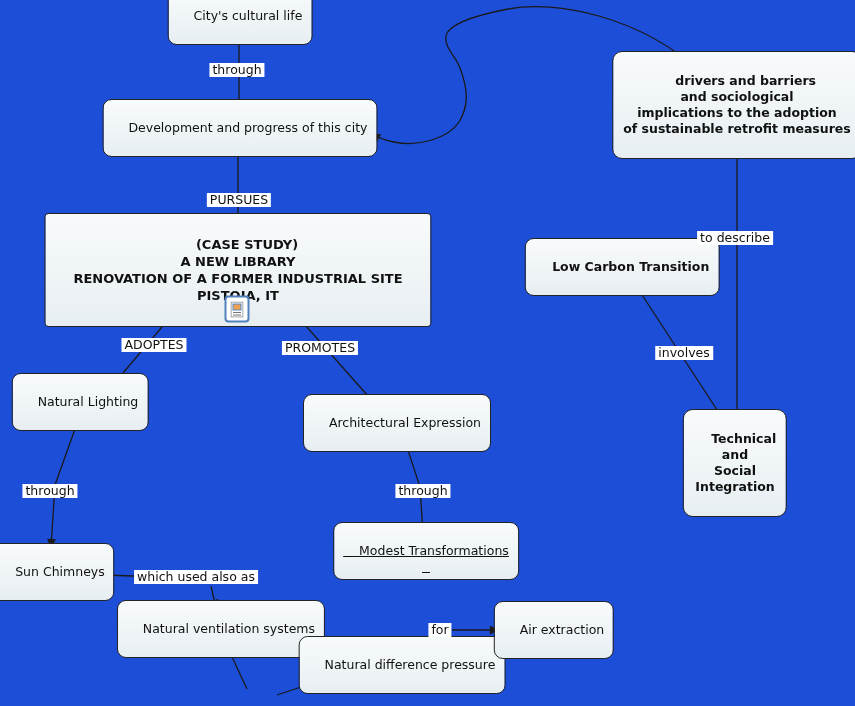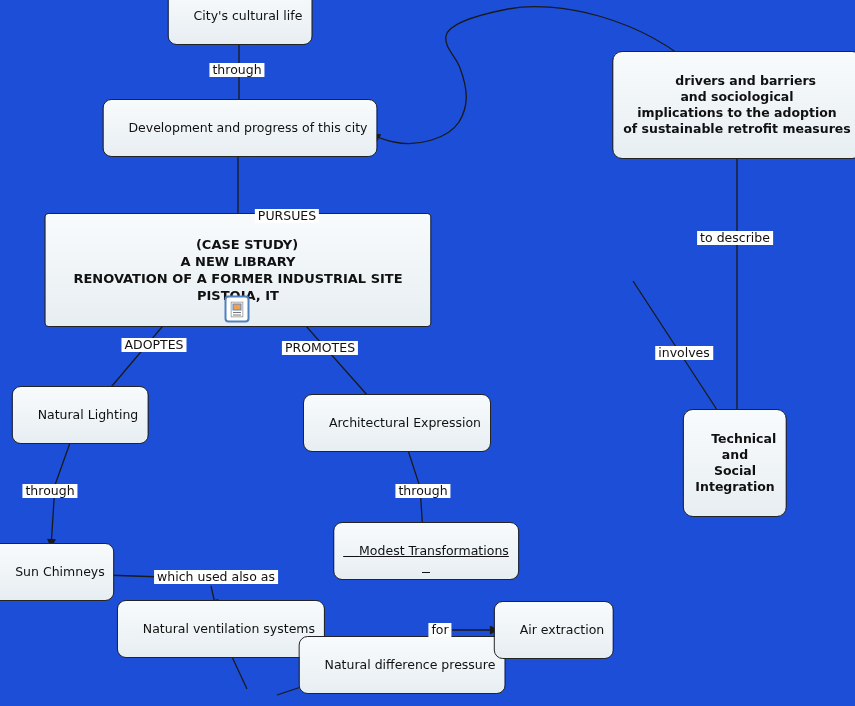--- a/index.html
+++ b/index.html
@@ -74,27 +74,30 @@
 A NEW LIBRARY
 RENOVATION OF A FORMER INDUSTRIAL SITE
 PISTOIA, IT</span>
   </div>
   <div class="node bold square" style="left:737px;top:105px;">
     <span>drivers and barriers
 and sociological
 implications to the adoption
 of sustainable retrofit measures</span>
   </div>
+  <div class="node bold" style="left:622px;top:267px;">
+    <span>Low Carbon Transition</span>
+  </div>
   <div class="node bold square" style="left:735px;top:463px;">
     <span>Technical
 and
 Social
 Integration</span>
   </div>
-  <div class="node" style="left:80px;top:415px;">
+  <div class="node" style="left:80px;top:402px;">
     <span>Natural Lighting</span>
   </div>
   <div class="node" style="left:397px;top:423px;">
     <span>Architectural Expression</span>
   </div>
   <div class="node" style="left:52px;top:572px;">
     <span>Sun Chimneys</span>
   </div>
   <div class="node" style="left:426px;top:551px;text-decoration:underline;">
     <span>Modest Transformations</span>
@@ -103,28 +106,28 @@
     <span>Natural ventilation systems</span>
   </div>
   <div class="node" style="left:402px;top:665px;">
     <span>Natural difference pressure</span>
   </div>
   <div class="node" style="left:554px;top:630px;">
     <span>Air extraction</span>
   </div>
 
   <div class="llabel" style="left:237px;top:70px;">through</div>
-  <div class="llabel" style="left:239px;top:216px;margin-left:48px;">PURSUES</div>
+  <div class="llabel" style="left:239px;top:200px;">PURSUES</div>
   <div class="llabel" style="left:154px;top:345px;">ADOPTES</div>
   <div class="llabel" style="left:320px;top:348px;">PROMOTES</div>
   <div class="llabel" style="left:735px;top:238px;">to describe</div>
   <div class="llabel" style="left:684px;top:353px;">involves</div>
   <div class="llabel" style="left:50px;top:491px;">through</div>
   <div class="llabel" style="left:423px;top:491px;">through</div>
-  <div class="llabel" style="left:216px;top:577px;">which used also as</div>
+  <div class="llabel" style="left:196px;top:577px;">which used also as</div>
   <div class="llabel" style="left:440px;top:630px;">for</div>
   <div class="llabel" style="left:248px;top:698px;margin-top:44px;">based on</div>
 
   <div class="attachment" style="left:237px;top:309px;" title="">
     <svg width="13" height="16" viewBox="0 0 13 16">
       <rect x="0.5" y="0.5" width="12" height="15" fill="#ffffff" stroke="#8a8a8a"></rect>
       <rect x="2.5" y="2.5" width="8" height="6" fill="#f0a150" stroke="#5588cc"></rect>
       <line x1="2.5" y1="11" x2="10.5" y2="11" stroke="#777777"></line>
       <line x1="2.5" y1="13.5" x2="10.5" y2="13.5" stroke="#777777"></line>
     </svg>

